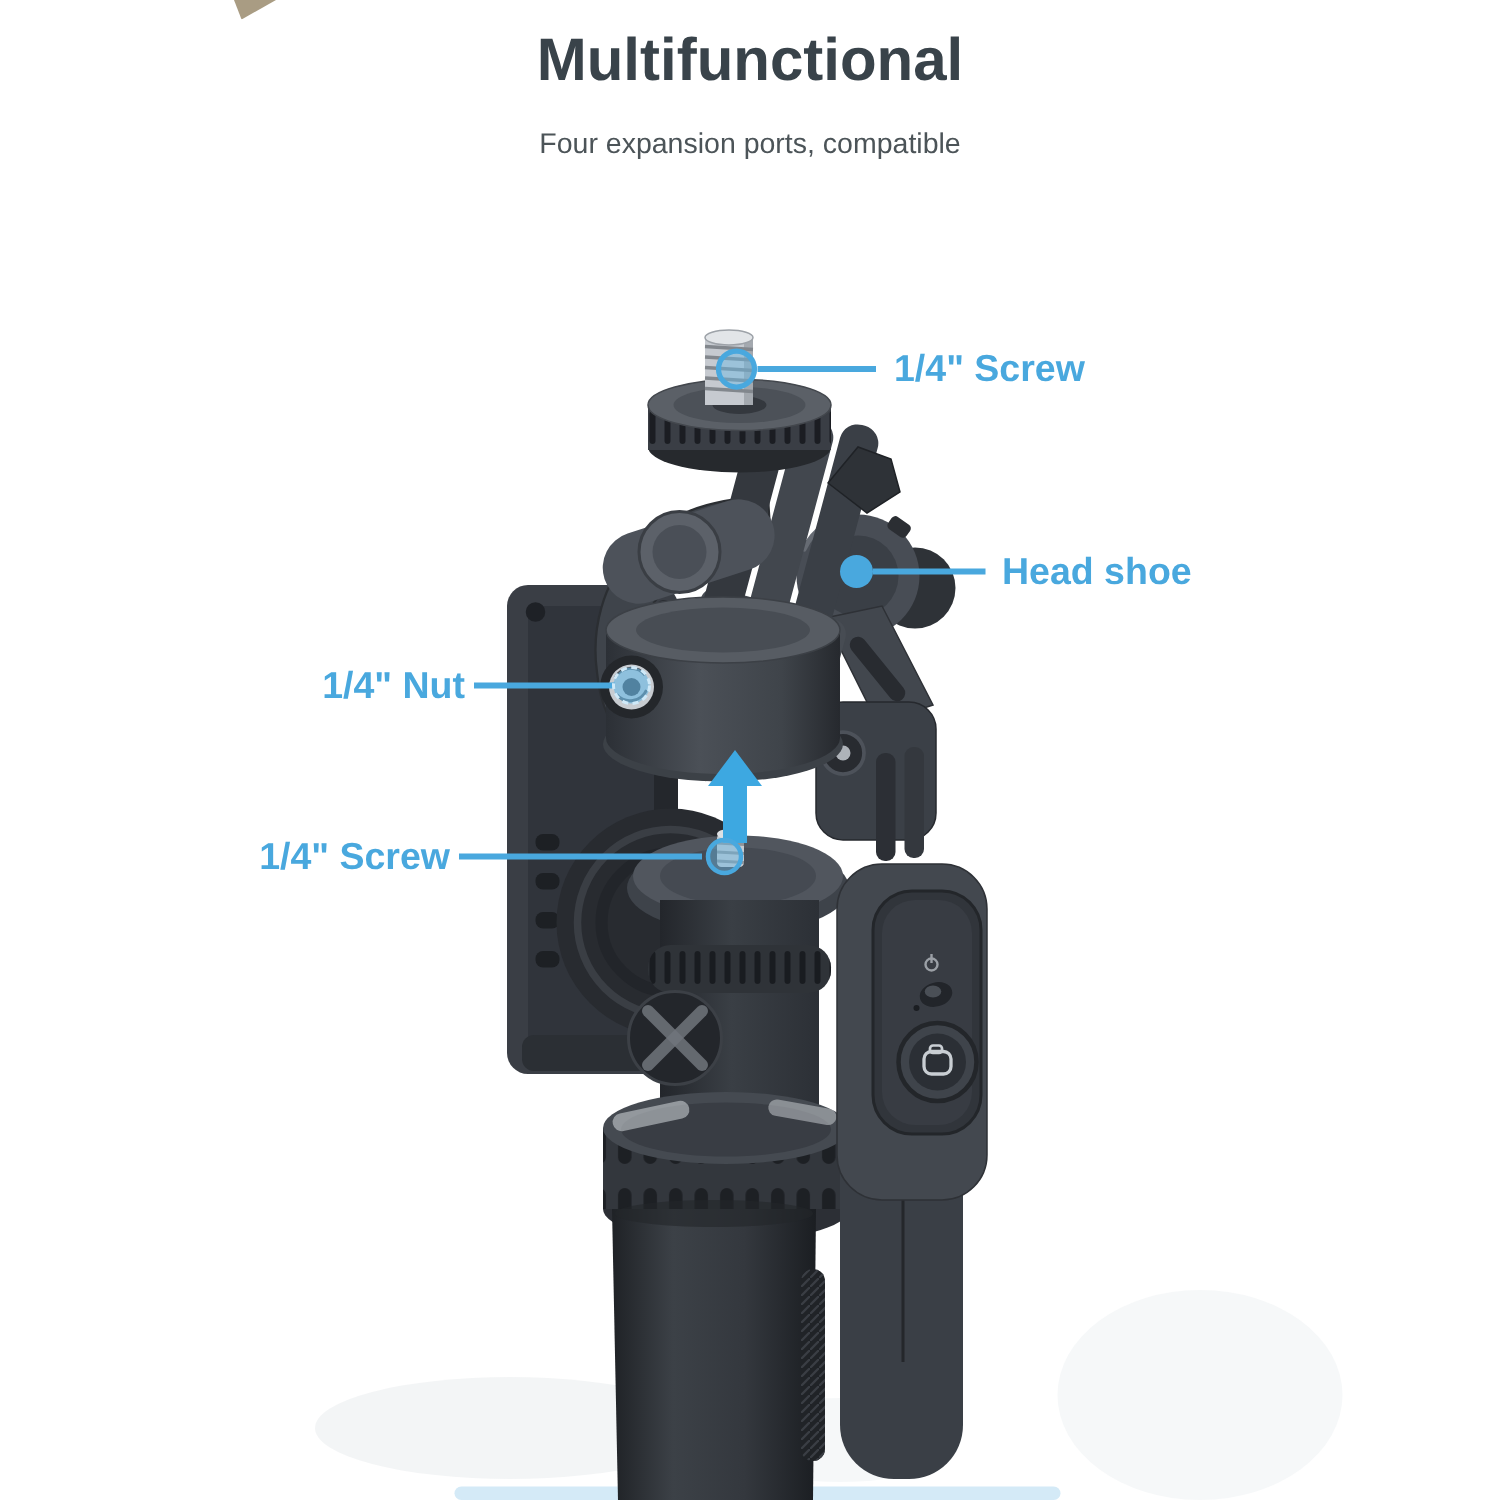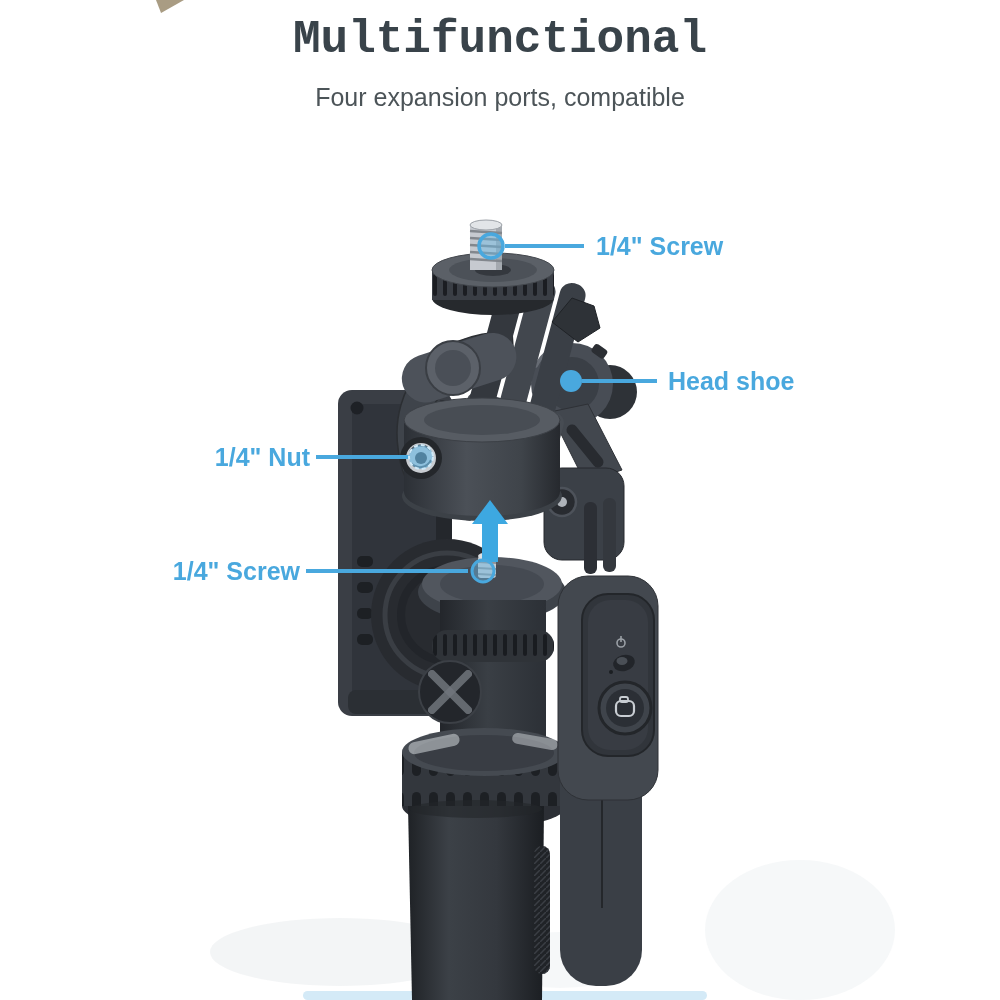--- a/index.html
+++ b/index.html
@@ -12,26 +12,26 @@
   }
   .corner-triangle{
     position:absolute;left:156px;top:0;width:28px;height:13px;
     background:#a99c83;
     clip-path:polygon(0 0,100% 0,18% 100%);
   }
   .header{
     position:absolute;top:12px;left:0;width:1000px;text-align:center;
   }
   .title{
-    font-size:46px;line-height:57px;font-weight:bold;
-    color:#39434a;letter-spacing:0;margin:0;font-family:Liberation Mono, monospace;
+    font-size:40px;line-height:57px;font-weight:bold;
+    color:#39434a;letter-spacing:0;margin:0;
   }
   .subtitle{
     margin-top:14px;
-    font-size:25px;line-height:28px;color:#4c5458;
+    font-size:19px;line-height:28px;color:#4c5458;
   }
   .product-svg{position:absolute;left:0;top:0;}
   .callout-label{
     position:absolute;
     font-size:25px;font-weight:600;color:#49a8de;
     white-space:nowrap;line-height:28px;
   }
   .lbl-screw-top{left:596px;top:232px;}
   .lbl-cold-shoe{left:668px;top:367px;}
   .lbl-nut{right:690px;top:443px;text-align:right;}

